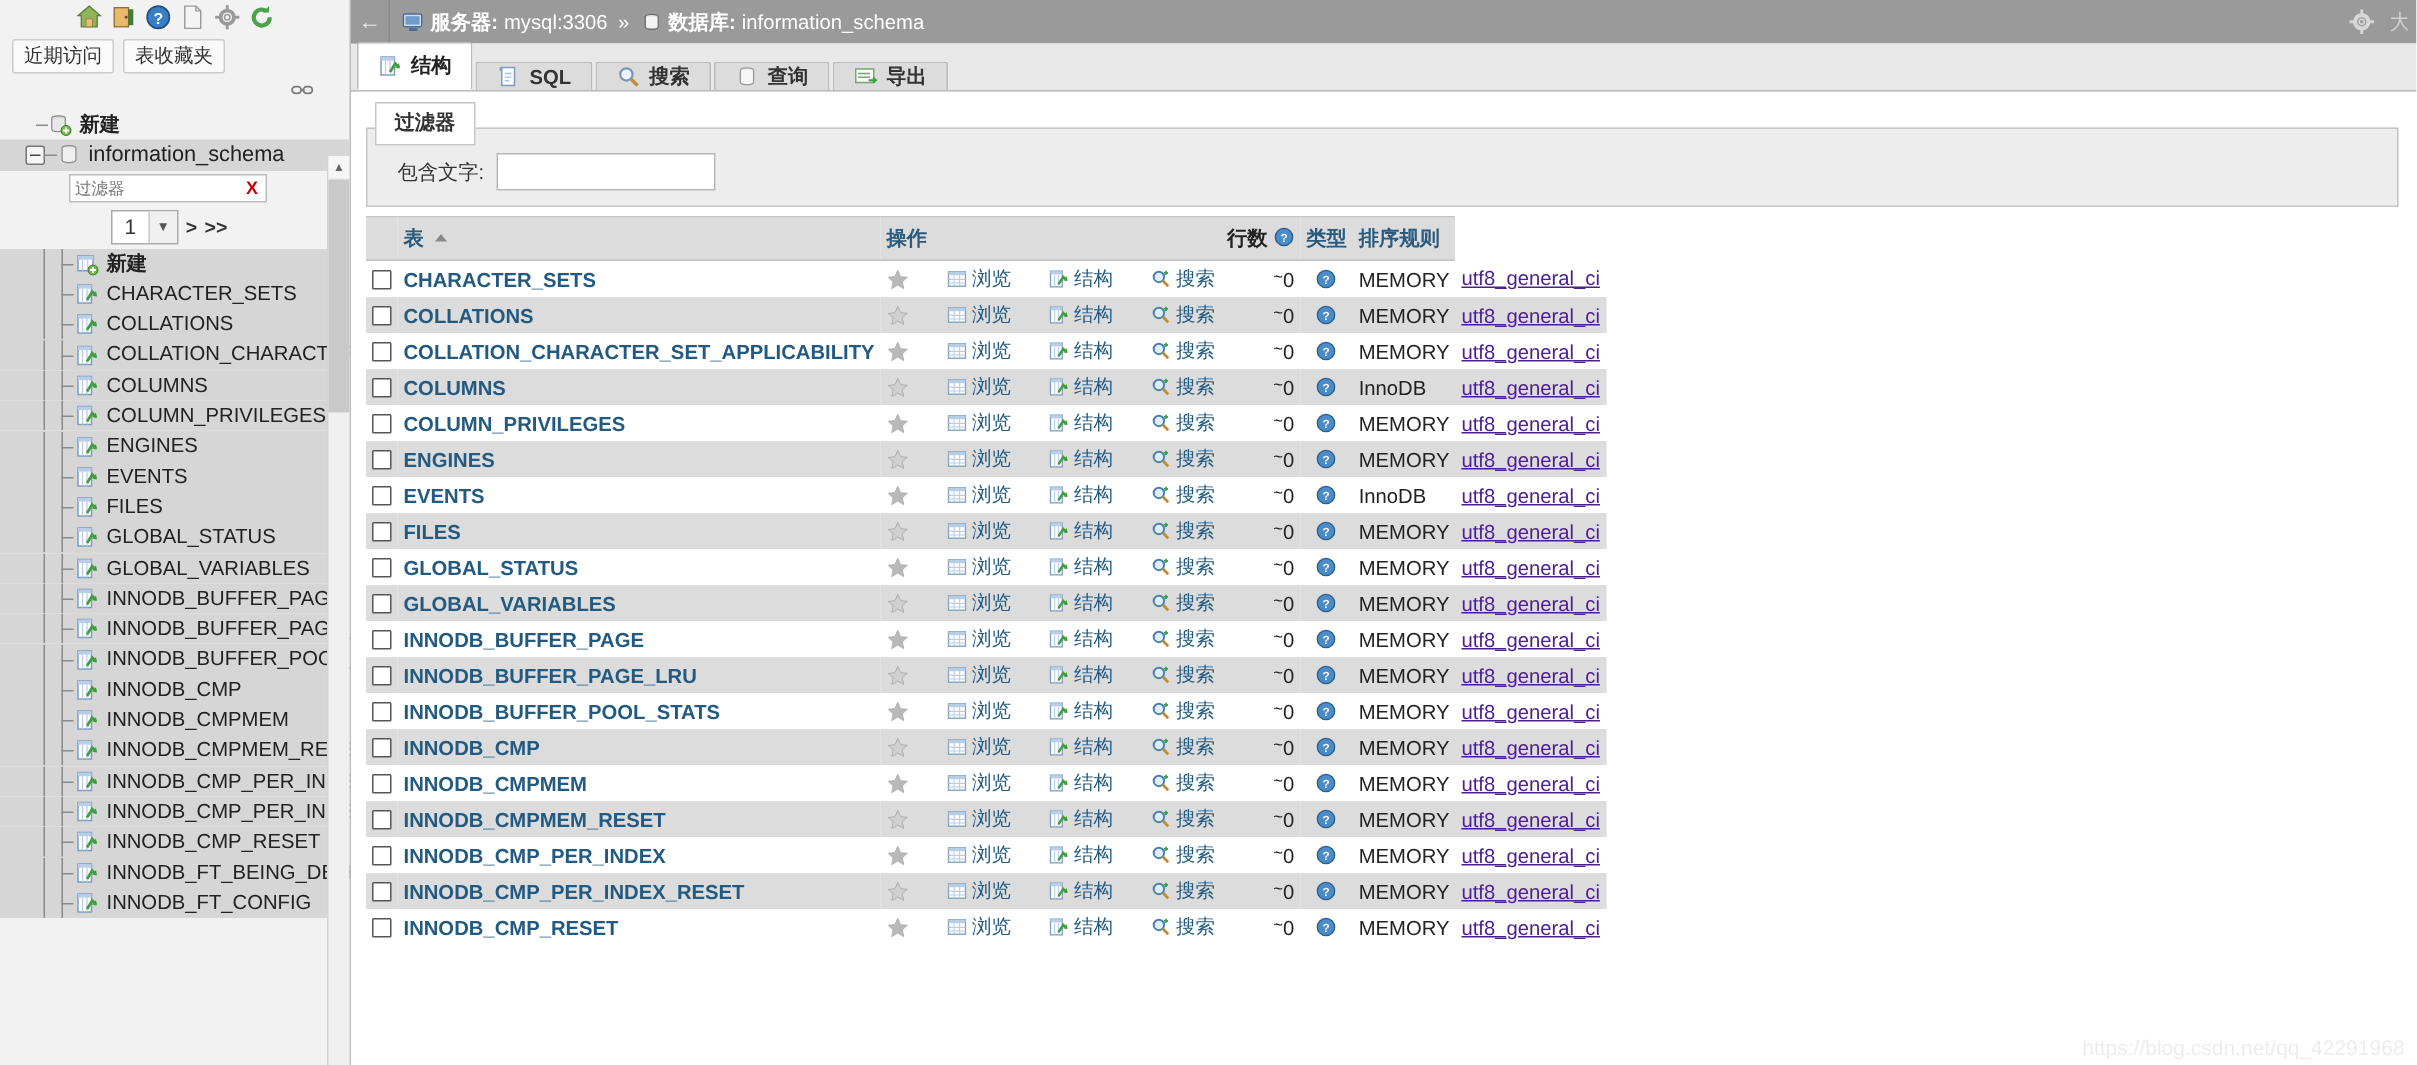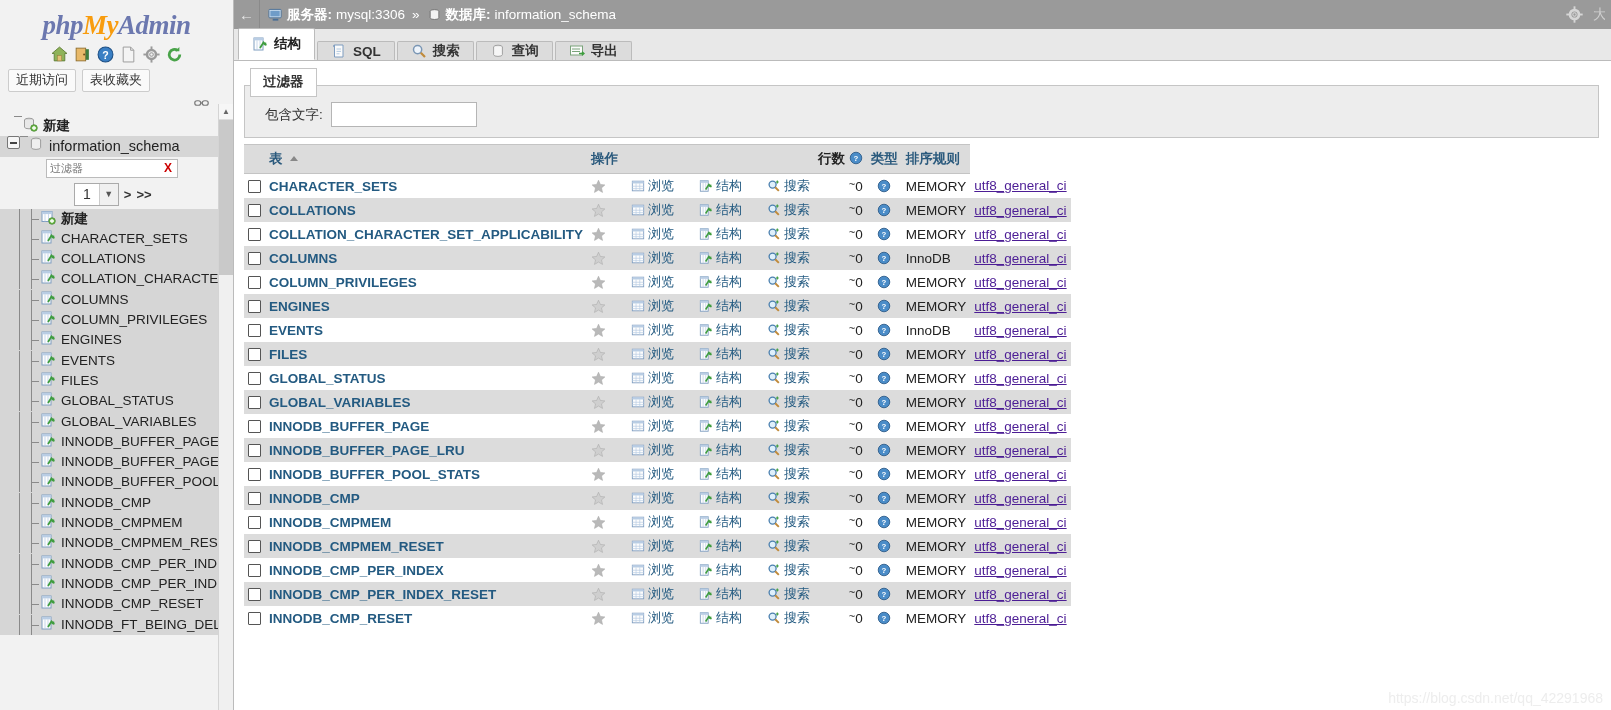--- a/index.html
+++ b/index.html
@@ -64,23 +64,23 @@
     width: 15px; height: 10px;
   }
 
   .tree { position: relative; font-size: 13.5px; }
   .tree-row {
     position: relative;
     height: 20.3px;
     line-height: 20.3px;
     white-space: nowrap;
     overflow: hidden;
-    padding-left: 0;
+    padding-left: 10px;
     display: flex;
-    align-items: flex-start;
+    align-items: center;
   }
   .tree-row.db { background: #d6d6d6; }
   .tree-row.child { background: #d6d6d6; }
   .tree-row .twig {
     width: 14px; height: 20px; flex: 0 0 auto; position: relative;
   }
   .tree-row .twig::before{
     content:""; position:absolute; left:7px; top:0; bottom:0; width:1px; background:#8a8a8a;
   }
   .tree-row .twig.elbow::after{
@@ -250,23 +250,20 @@
     user-select: none;
   }
 </style>
 </head>
 <body>
 
 <div id="app">
 
   <div id="sidebar">
 
-    <div class="pma-logo">
-      <span class="php">php</span><span class="my">My</span><span class="admin">Admin</span>
-    </div>
 
     <div class="logo-icons">
       <svg class="licon" viewBox="0 0 16 16">
         <path d="M8 1 L1 7 L3 7 L3 14 L13 14 L13 7 L15 7 Z" fill="#8fb35a" stroke="#5c7a34" stroke-width="0.8"></path>
         <rect x="6" y="9" width="4" height="5" fill="#e2c27a" stroke="#9a7a3a" stroke-width="0.5"></rect>
       </svg>
       <svg class="licon" viewBox="0 0 16 16">
         <rect x="2" y="2" width="9" height="12" fill="#e8b96a" stroke="#8a6a2a" stroke-width="0.8"></rect>
         <rect x="11" y="3" width="3" height="10" fill="#3f7d3f"></rect>
         <circle cx="9.5" cy="8" r="0.9" fill="#6a4a1a"></circle>
@@ -595,20 +592,32 @@
             <div class="indent"></div>
             <div class="twig elbow" style="width:16px"></div>
             <svg class="ticon" viewBox="0 0 16 16">
               <rect x="2" y="2" width="9" height="12" fill="#fdfdfd" stroke="#7f9dc0" stroke-width="1"></rect>
               <rect x="2" y="2" width="9" height="2.4" fill="#b9cde4"></rect>
               <path d="M5 4.4 V14 M8 4.4 V14" stroke="#b9cde4" stroke-width="0.8"></path>
               <path d="M8 12 L11.5 6.5 L14 9" fill="none" stroke="#3f9d3f" stroke-width="1.8"></path>
               <path d="M14 6 L14.6 9.6 L11.4 9" fill="#3f9d3f"></path>
             </svg>
             <span class="tlabel">INNODB_FT_BEING_DELE</span>
+          </div>
+          <div class="tree-row child">
+            <div class="indent"></div>
+            <div class="twig elbow" style="width:16px"></div>
+            <svg class="ticon" viewBox="0 0 16 16">
+              <rect x="2" y="2" width="9" height="12" fill="#fdfdfd" stroke="#7f9dc0" stroke-width="1"></rect>
+              <rect x="2" y="2" width="9" height="2.4" fill="#b9cde4"></rect>
+              <path d="M5 4.4 V14 M8 4.4 V14" stroke="#b9cde4" stroke-width="0.8"></path>
+              <path d="M8 12 L11.5 6.5 L14 9" fill="none" stroke="#3f9d3f" stroke-width="1.8"></path>
+              <path d="M14 6 L14.6 9.6 L11.4 9" fill="#3f9d3f"></path>
+            </svg>
+            <span class="tlabel">INNODB_FT_CONFIG</span>
           </div>
         </div>
     </div>
 
     <div class="sb-scroll">
       <div class="btn-up">▲</div>
       <div class="thumb"></div>
     </div>
   </div>
 

